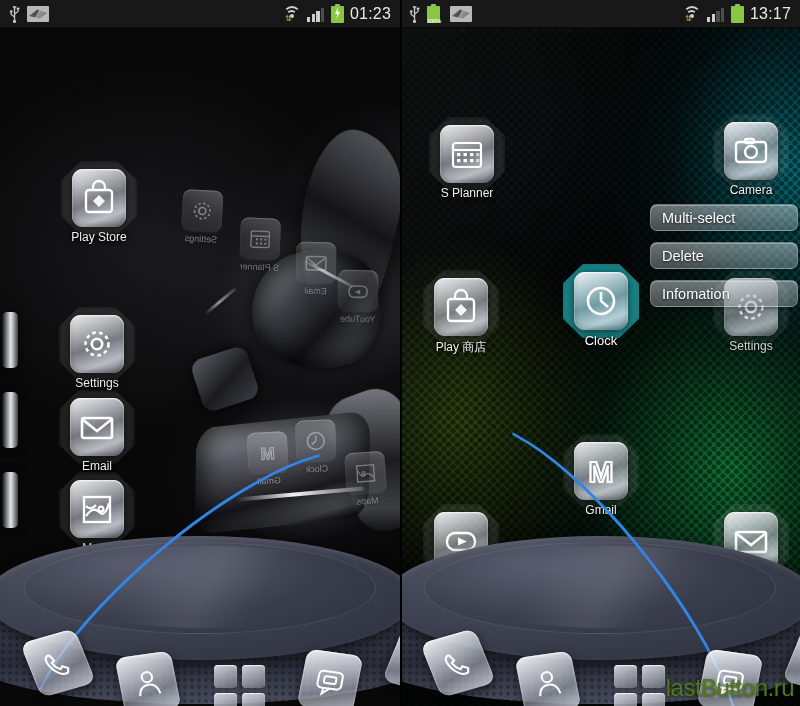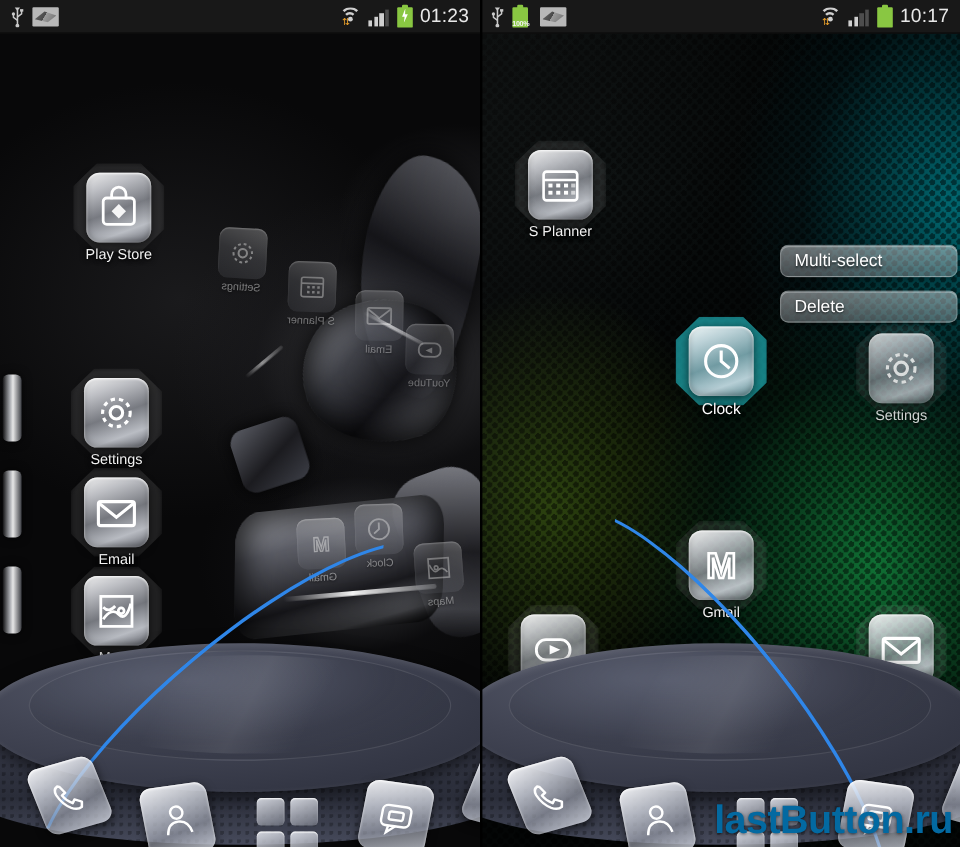--- a/index.html
+++ b/index.html
@@ -194,21 +194,21 @@
   .grid4 { position:relative; width:56px; height:56px; }
   .grid4 i { position:absolute; width:23px; height:23px; border-radius:4px;
      background:linear-gradient(160deg, rgba(225,228,236,0.9) 0%, rgba(120,124,136,0.7) 100%);
      box-shadow:inset 0 1px 1px rgba(255,255,255,0.8); }
   .grid4 i:nth-child(1){ left:2px; top:2px; }
   .grid4 i:nth-child(2){ left:30px; top:2px; }
   .grid4 i:nth-child(3){ left:2px; top:30px; }
   .grid4 i:nth-child(4){ left:30px; top:30px; }
 
   .watermark { position:absolute; right:6px; bottom:4px; z-index:60;
-     font-size:33px; font-weight:bold; color:#0369a1; letter-spacing:-0.5px;
+     font-size:24px; font-weight:normal; color:#4d7c0f; letter-spacing:-0.5px;
      text-shadow:0 1px 3px rgba(0,0,0,0.6); font-family:"Liberation Sans", sans-serif; }
   .divider { position:absolute; left:400px; top:0; width:2px; height:706px; background:#000; z-index:55; }
 </style>
 </head>
 <body>
 
 <div id="screen">
 
   <div class="panel" id="left-panel">
     <div class="bg-left">
@@ -344,21 +344,21 @@
     <div class="edge" style="left:2px; top:312px;">
         <div class="sliver"></div>
       </div>
     <div class="edge" style="left:2px; top:392px;">
         <div class="sliver"></div>
       </div>
     <div class="edge" style="left:2px; top:472px;">
         <div class="sliver"></div>
       </div>
 
-    <div class="app" style="left:60px; top:144px;">
+    <div class="app" style="left:60px; top:169px;">
       <div class="tile">
         <svg class="glyph" viewBox="0 0 40 40">
           <g stroke="#ffffff" stroke-width="2.3" fill="none">
             <rect x="7" y="12" width="26" height="22" rx="3"></rect>
             <path d="M14 13 V9 a6 6 0 0 1 12 0 V13"></path>
           </g>
           <path d="M20 17 L26 23 L20 29 L14 23 Z" fill="#ffffff" opacity=".92"></path>
         </svg>
       </div>
       <div class="lbl">Play Store</div>
@@ -488,21 +488,21 @@
         <div class="sig-ico">
           <div class="sig-b on" style="height:5px"></div>
           <div class="sig-b on" style="height:8px"></div>
           <div class="sig-b" style="height:11px"></div>
           <div class="sig-b" style="height:14px"></div>
         </div>
         <div class="batt-sb">
           <div class="batt-cap"></div>
             <div class="batt-body"></div>
         </div>
-        <div class="sb-time">10:17</div>
+        <div class="sb-time">13:17</div>
       </div>
     </div>
 
     <div class="app" style="left:28px; top:125px;">
       <div class="tile">
         <svg class="glyph" viewBox="0 0 40 40">
             <g stroke="#ffffff" stroke-width="2.2" fill="none">
           <rect x="6" y="9" width="28" height="24" rx="2.5"></rect>
               <line x1="6" y1="16" x2="34" y2="16"></line>
         </g>
@@ -514,21 +514,45 @@
           <rect x="10" y="25" width="3.4" height="3.2"></rect>
               <rect x="16.5" y="25" width="3.4" height="3.2"></rect>
           <rect x="23" y="25" width="3.4" height="3.2"></rect>
               <rect x="29" y="25" width="3.4" height="3.2" opacity=".6"></rect>
         </g>
           </svg>
       </div>
       <div class="lbl">S Planner</div>
     </div>
 
-
+    <div class="app" style="left:312px; top:122px;">
+      <div class="tile">
+        <svg class="glyph" viewBox="0 0 40 40">
+            <g stroke="#ffffff" stroke-width="2.4" fill="none">
+          <rect x="5" y="11" width="30" height="20" rx="3"></rect>
+          <circle cx="20" cy="21" r="6"></circle>
+              <rect x="14" y="8" width="9" height="4" rx="1.5"></rect>
+        </g>
+          </svg>
+      </div>
+      <div class="lbl">Camera</div>
+    </div>
+
+    <div class="app" style="left:22px; top:278px;">
+      <div class="tile">
+        <svg class="glyph" viewBox="0 0 40 40">
+          <g stroke="#ffffff" stroke-width="2.3" fill="none">
+            <rect x="7" y="12" width="26" height="22" rx="3"></rect>
+            <path d="M14 13 V9 a6 6 0 0 1 12 0 V13"></path>
+          </g>
+          <path d="M20 17 L26 23 L20 29 L14 23 Z" fill="#ffffff" opacity=".92"></path>
+        </svg>
+      </div>
+      <div class="lbl">Play 商店</div>
+    </div>
 
     <div class="app selected" style="left:162px; top:272px;">
       <div class="tile">
         <svg class="glyph" viewBox="0 0 40 40">
             <g stroke="#ffffff" stroke-width="2.6" fill="none">
           <circle cx="20" cy="20" r="13"></circle>
               <path d="M20 11 L20 20 L27 26"></path>
         </g>
           </svg>
       </div>
@@ -576,20 +600,21 @@
               <path d="M5 12 L20 24 L35 12"></path>
         </g>
           </svg>
       </div>
       <div class="lbl">Email</div>
     </div>
 
     <div class="ctxmenu" style="left:250px; top:204px;">
       <div class="mi">Multi-select</div>
       <div class="mi">Delete</div>
+      <div class="mi">Infomation</div>
     </div>
 
     <div class="dock">
       <div class="disc-side">
           <div class="mesh"></div>
         </div>
       <div class="disc-top"></div>
       <div class="disc-inner"></div>
       <div class="disc-sheen"></div>
       <div class="arc arc-right"></div>

